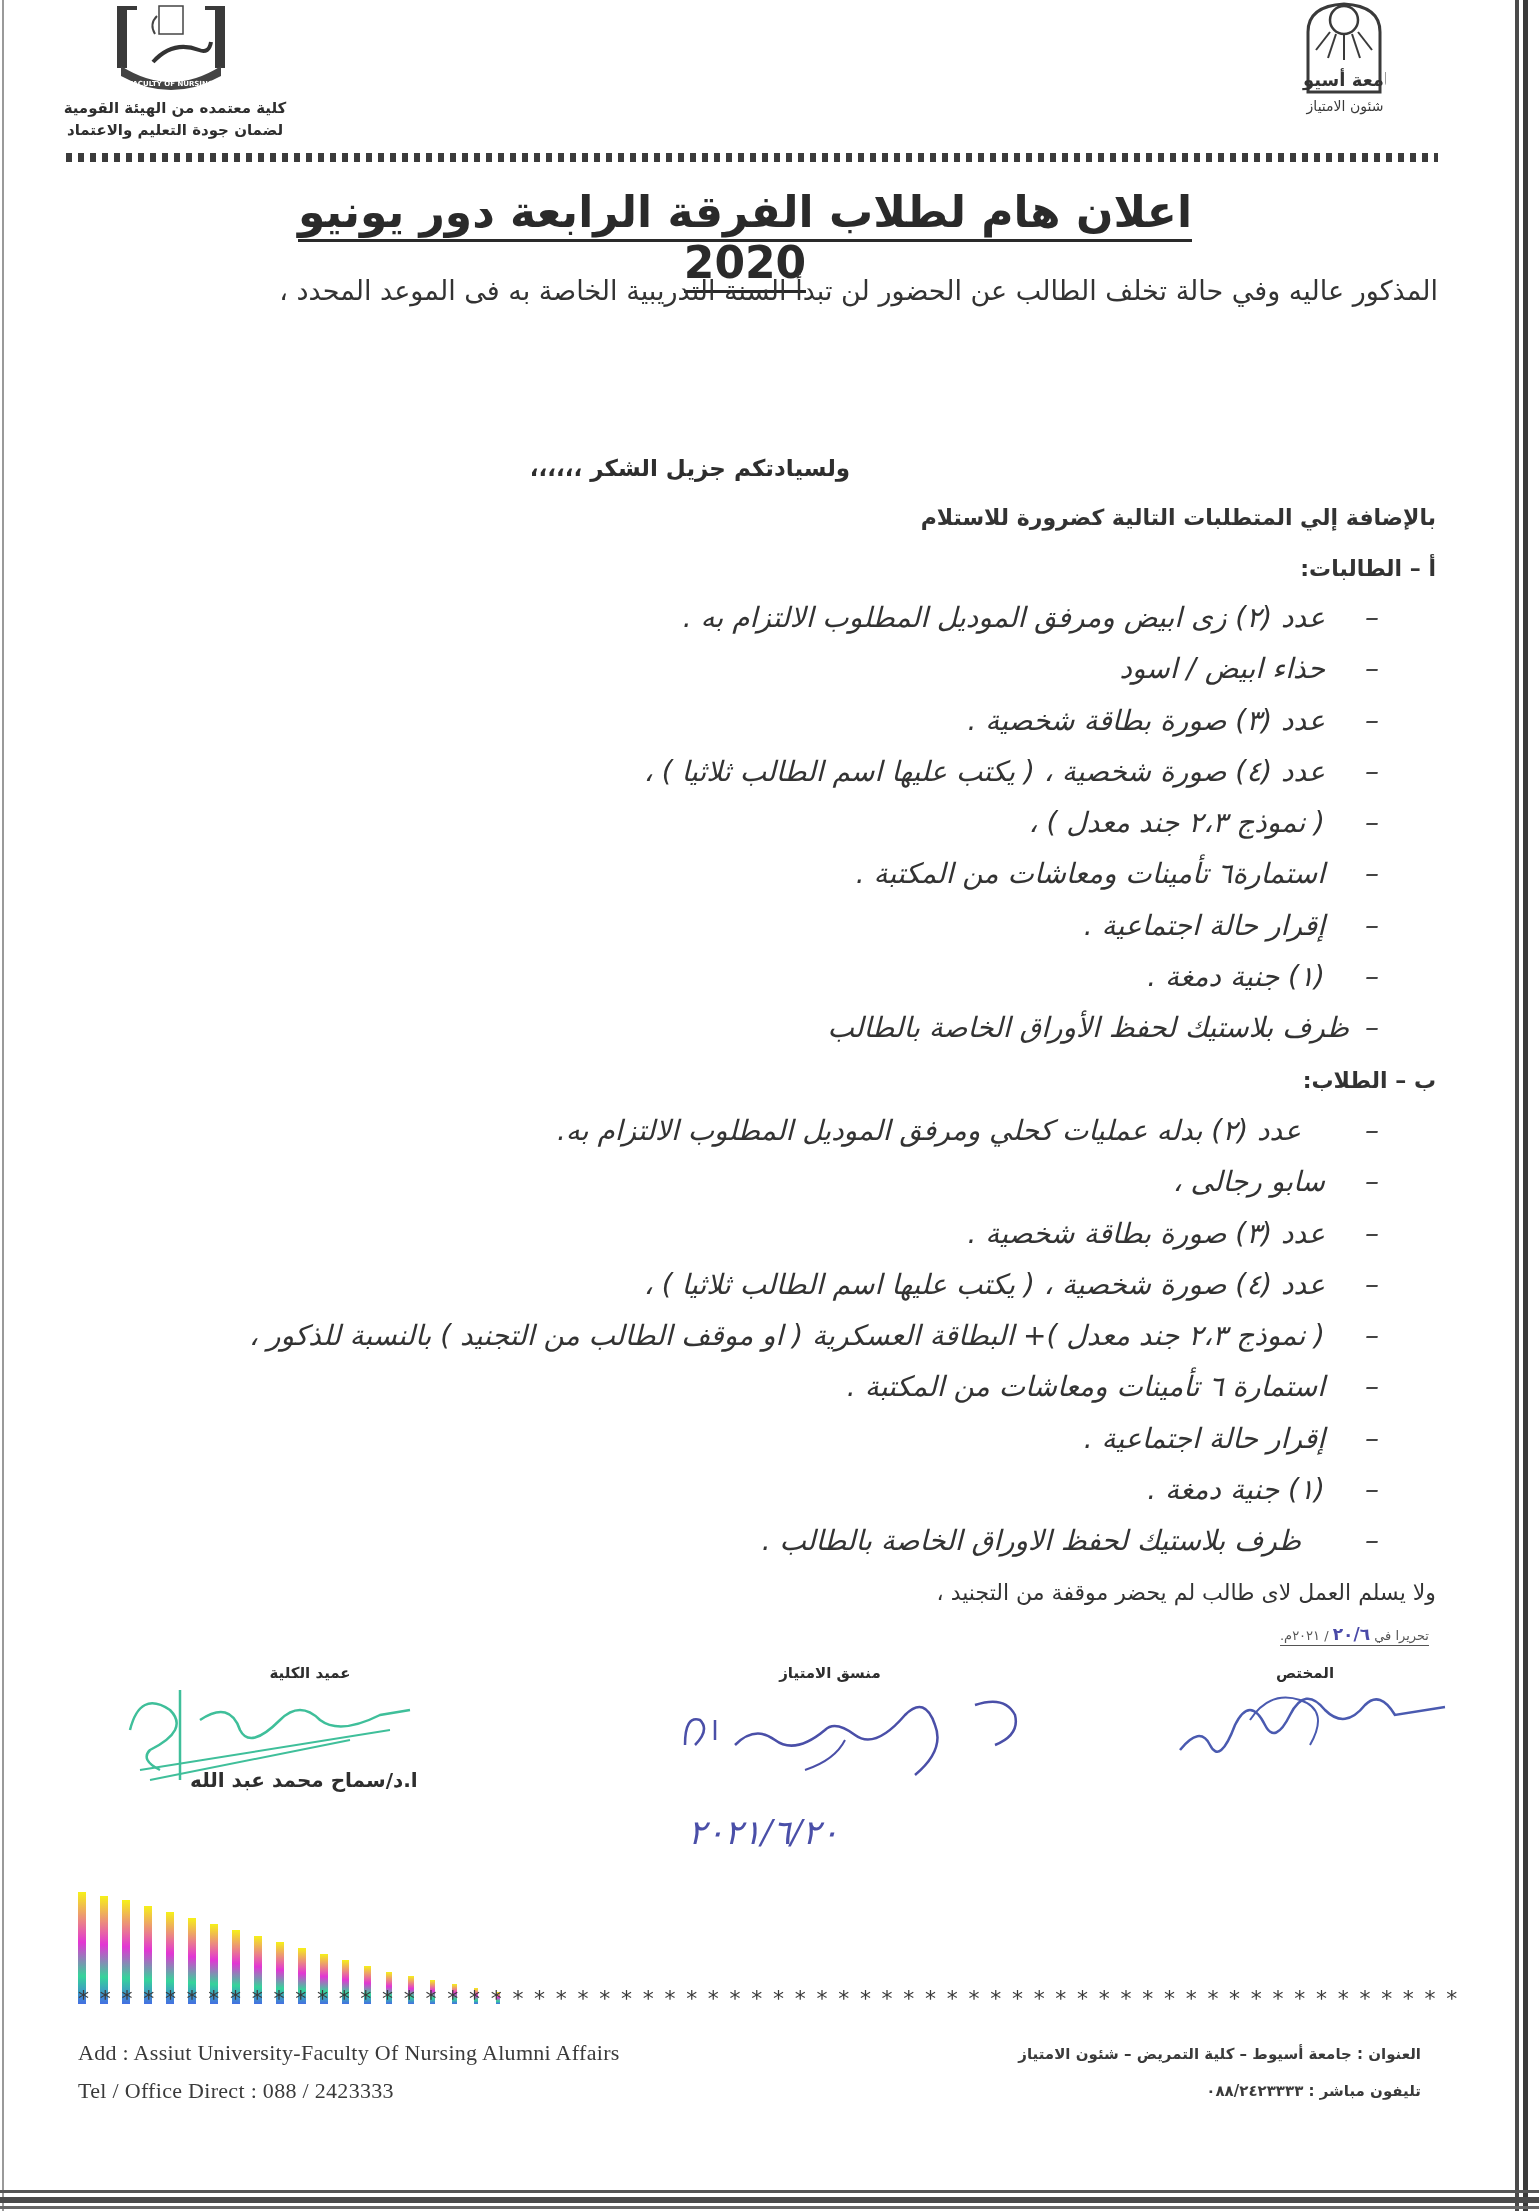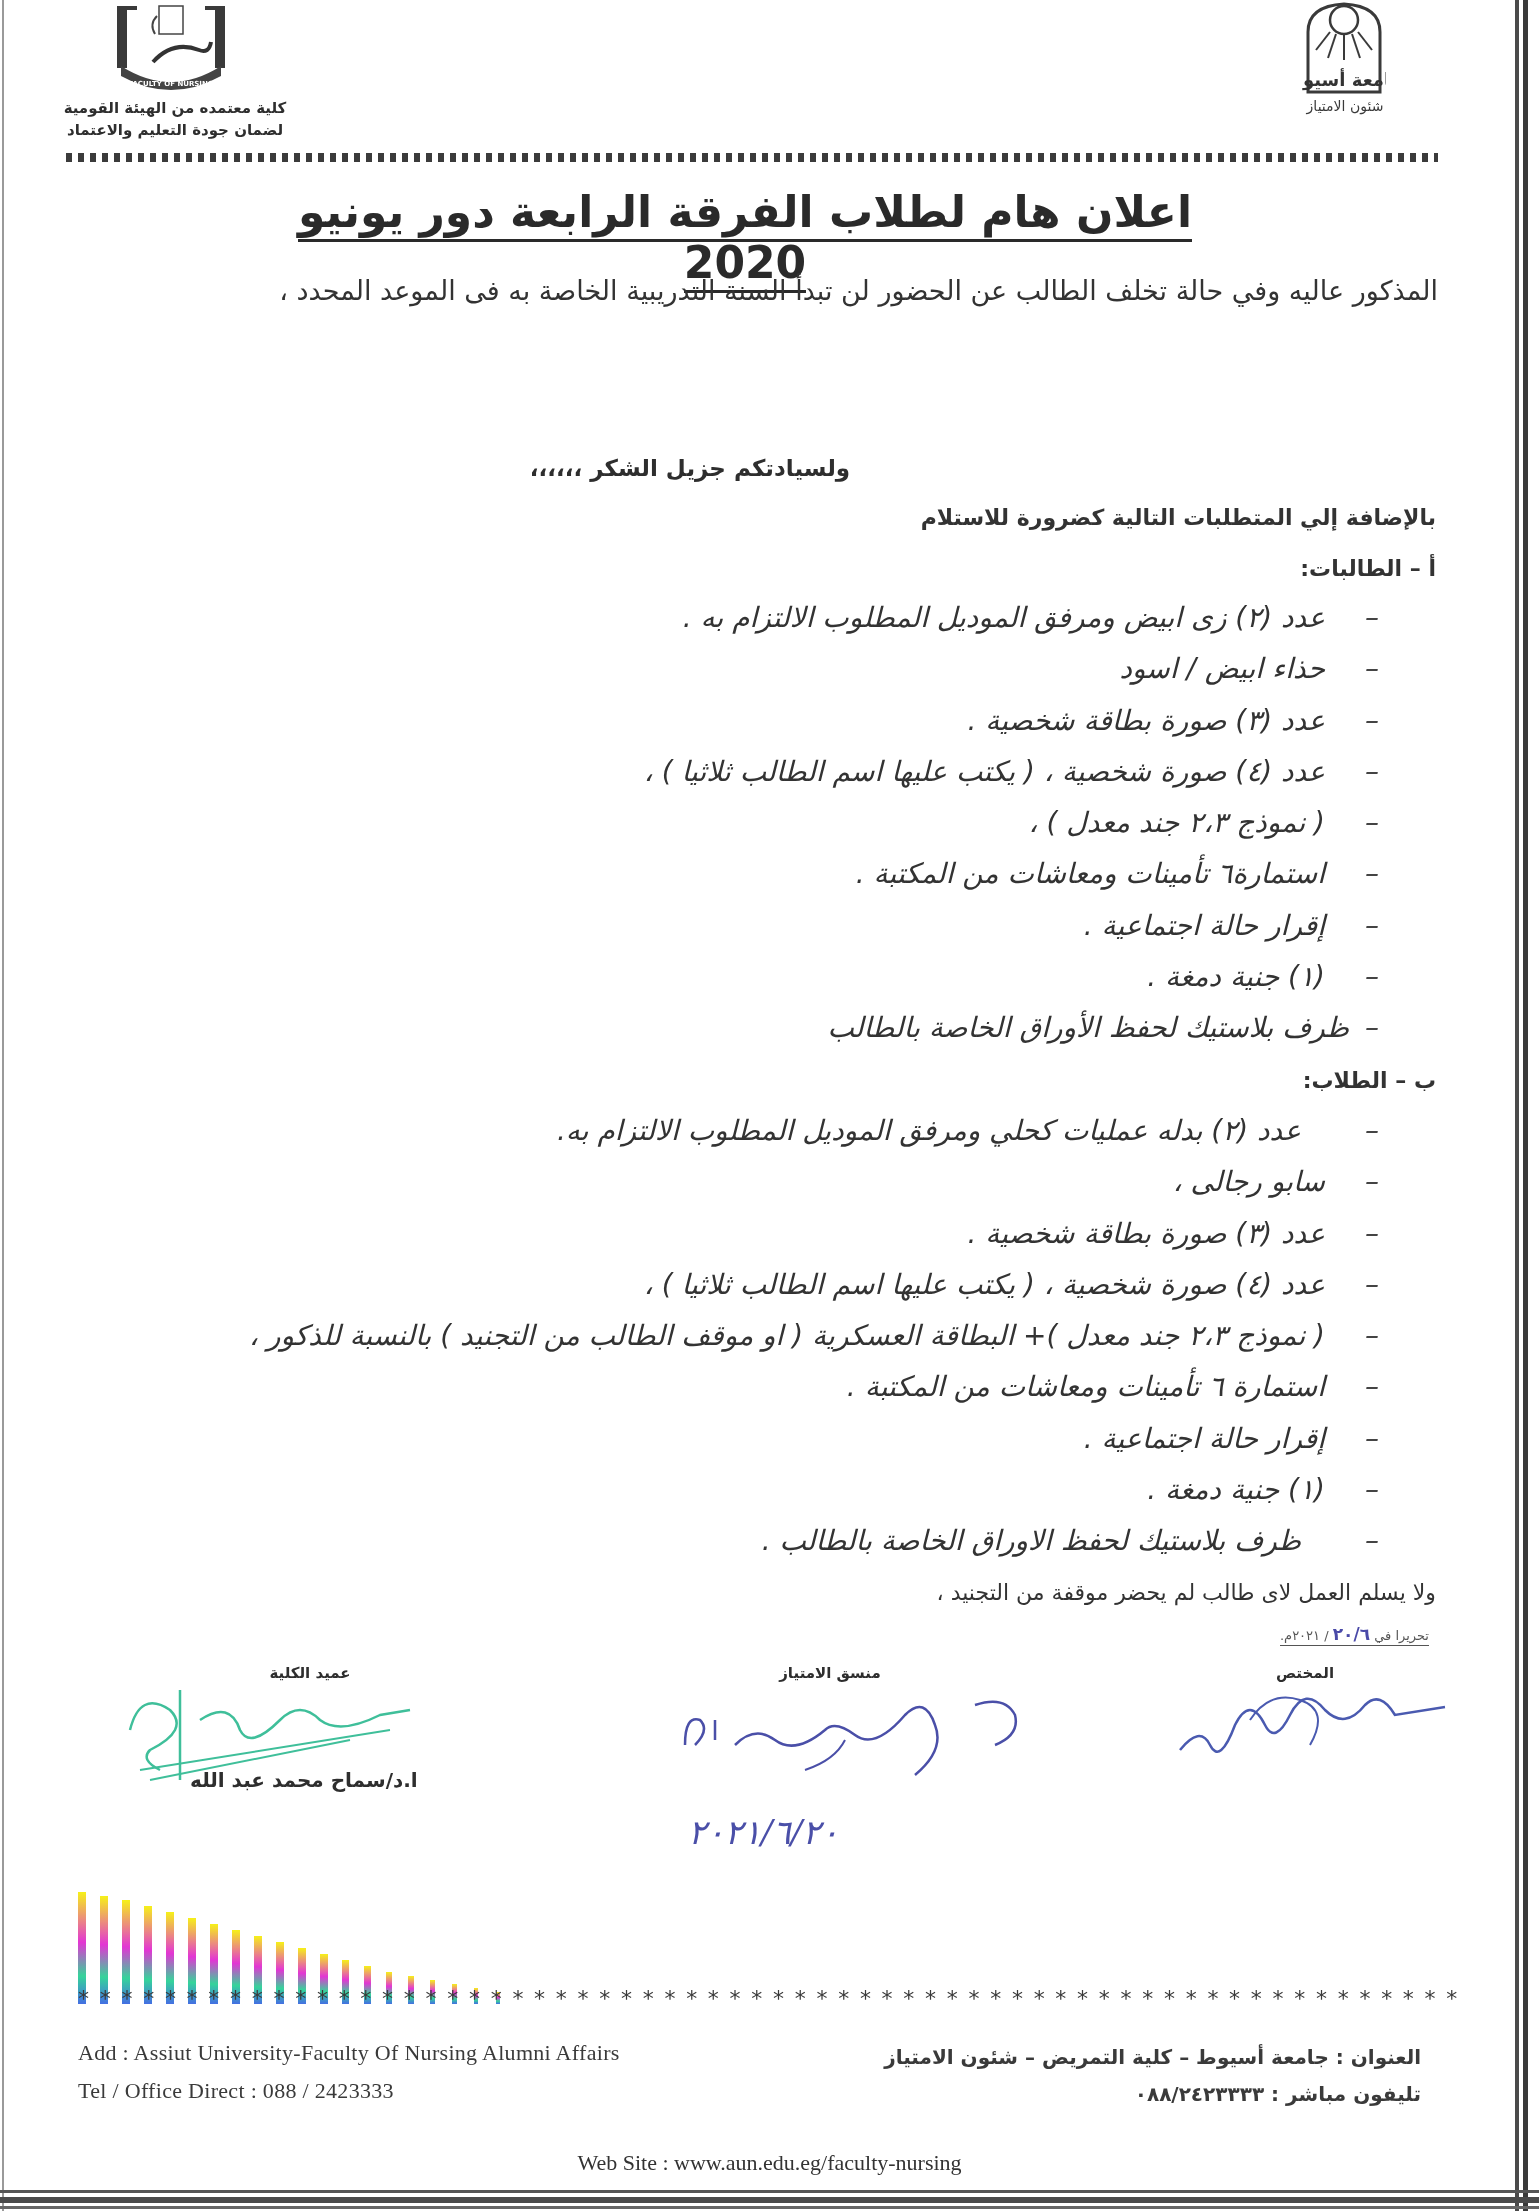--- a/index.html
+++ b/index.html
@@ -57,21 +57,21 @@
   .sig-svg { position:absolute; }
   .hand-num { position:absolute; left:688px; top:1812px; font-size:34px; color:#4a4fa8; font-family:"DejaVu Serif", serif; font-style:italic; letter-spacing:4px; }
 
   
   .stars { position:absolute; left:78px; top:1980px; width:1380px; height:30px; display:flex; justify-content:space-between; align-items:flex-end; }
   .stars span { font-size:22px; line-height:22px; color:#3a3a3a; }
   .ink-bleed { position:absolute; left:78px; top:1888px; width:520px; height:120px; }
 
   
   .foot-en { position:absolute; left:78px; direction:ltr; font-family:"Liberation Serif", serif; font-size:22px; color:#3a3a3a; letter-spacing:0.3px; }
-  .foot-ar { position:absolute; right:118px; direction:rtl; font-size:20px; font-weight:bold; color:#3a3a3a; }
+  .foot-ar { position:absolute; right:118px; direction:rtl; font-size:15px; font-weight:bold; color:#3a3a3a; }
   .website { position:absolute; left:0; width:1539px; top:2150px; text-align:center; font-family:"Liberation Serif", serif; font-size:22px; color:#333; }
   .bottom-bars { position:absolute; left:0; width:1539px; top:2190px; height:21px; }
   .bottom-bars div { position:absolute; left:0; right:0; background:#5a5a5a; }
 </style>
 </head>
 <body>
 
 <div class="page">
 
   <div class="frame-left"></div>
@@ -272,20 +272,19 @@
     <span>*</span>
       <span>*</span>
       <span>*</span>
       <span>*</span>
   </div>
 
   <div class="foot-en" style="top:2040px">Add : Assiut University-Faculty Of Nursing Alumni Affairs</div>
   <div class="foot-en" style="top:2078px">Tel / Office Direct : 088 / 2423333</div>
   <div class="foot-ar" style="top:2045px">العنوان : جامعة أسيوط – كلية التمريض – شئون الامتياز</div>
   <div class="foot-ar" style="top:2082px">تليفون مباشر : ٠٨٨/٢٤٢٣٣٣٣</div>
-  <div class="website">Web Site : www.aun.edu.eg/faculty-nursing</div>
 
   <div class="bottom-bars">
     <div style="top:0; height:3px; background:#555;"></div>
     <div style="top:7px; height:6px; background:#4a4a4a;"></div>
     <div style="top:16px; height:3px; background:#666;"></div>
   </div>
 </div>
 
 </body></html>

